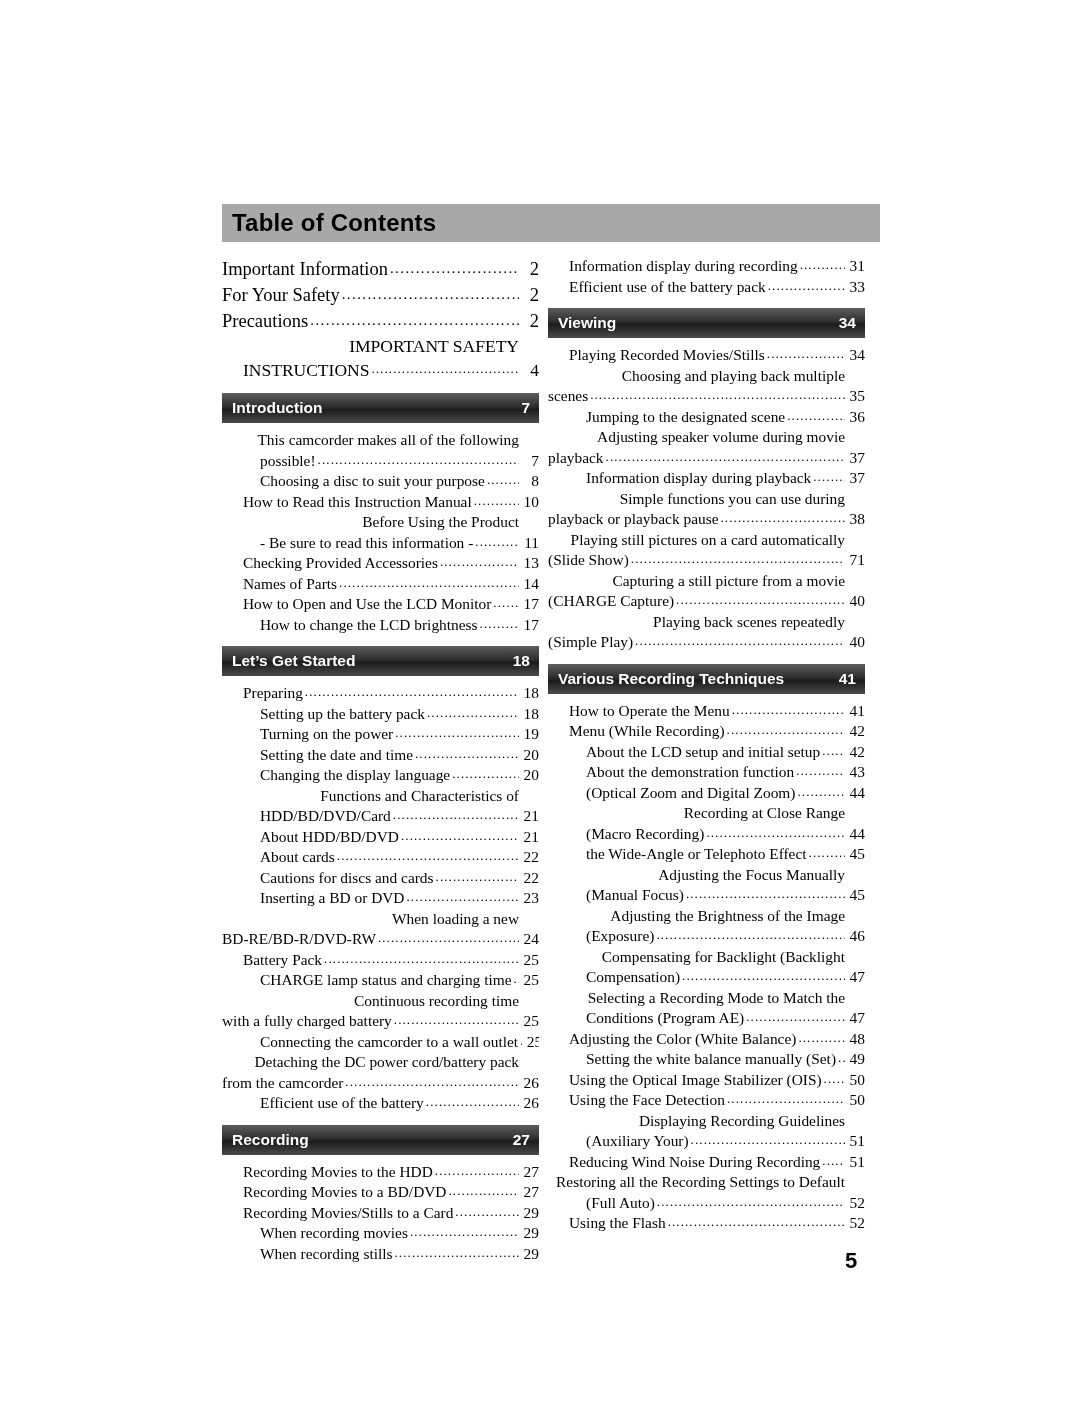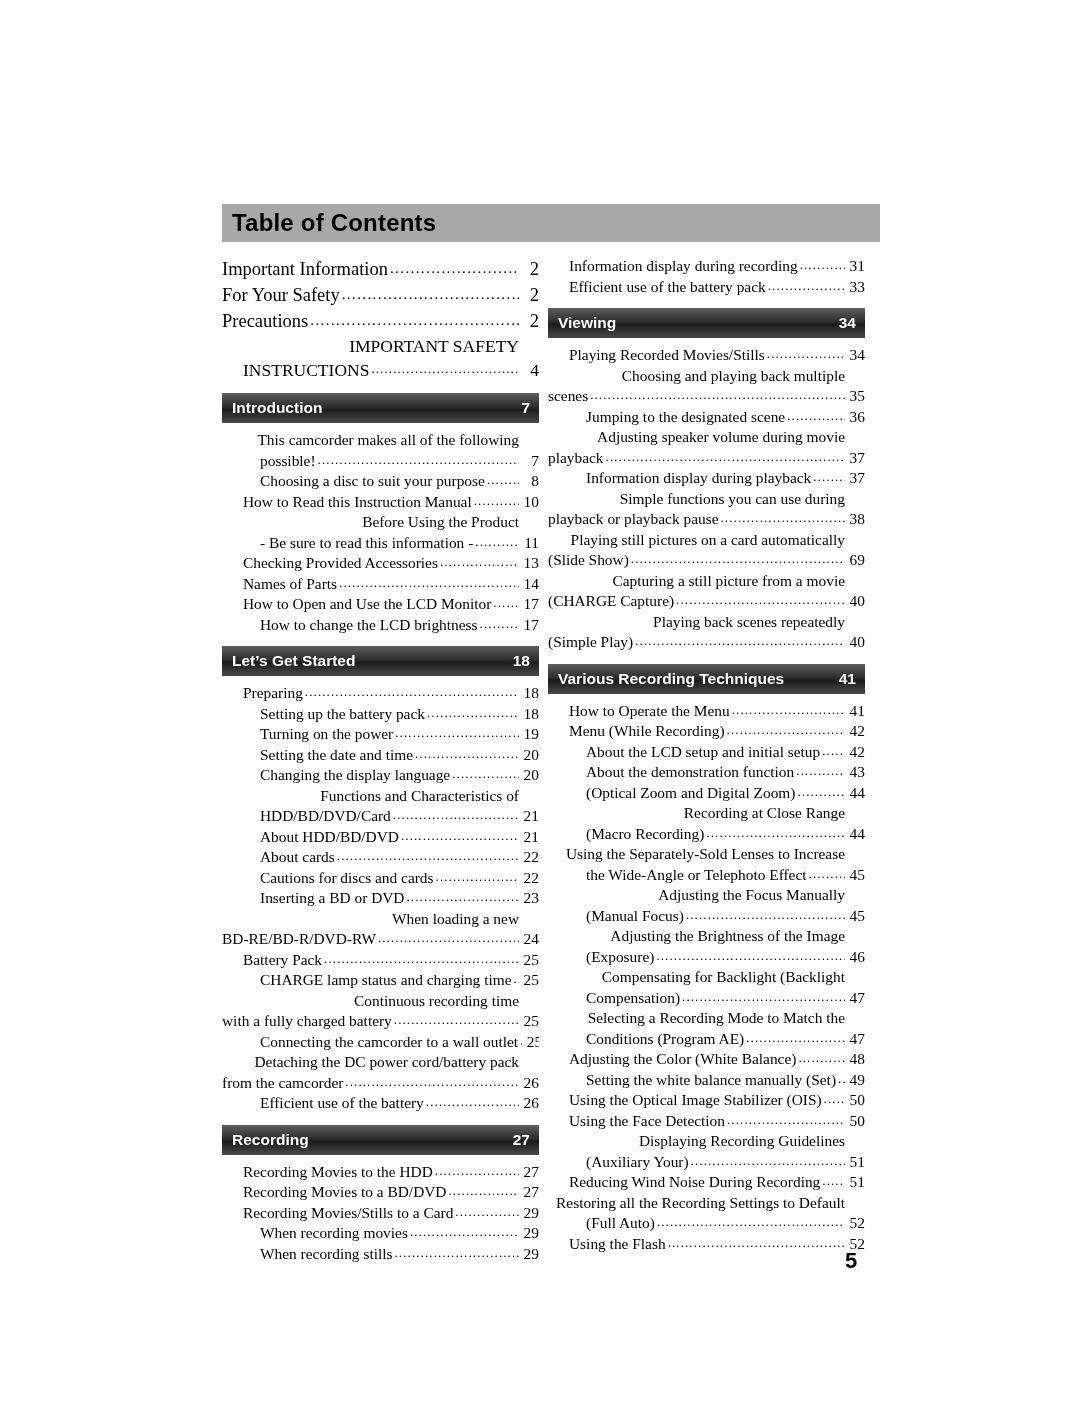--- a/index.html
+++ b/index.html
@@ -388,21 +388,21 @@
           <span class="dots">..........................................................................................</span>
           <span class="pg">38</span>
         </div>
         <div class="entry ind3 nodots">
           <span class="txt">Playing still pictures on a card automatically</span>
           <span class="pg"></span>
         </div>
         <div class="entry ind4">
           <span class="txt">(Slide Show)</span>
           <span class="dots">..........................................................................................</span>
-          <span class="pg">69</span>
+          <span class="pg">71</span>
         </div>
         <div class="entry ind3 nodots">
           <span class="txt">Capturing a still picture from a movie</span>
           <span class="pg"></span>
         </div>
         <div class="entry ind4">
           <span class="txt">(CHARGE Capture)</span>
           <span class="dots">..........................................................................................</span>
           <span class="pg">40</span>
         </div>
@@ -446,24 +446,20 @@
         </div>
         <div class="entry ind2 nodots">
           <span class="txt">Recording at Close Range</span>
           <span class="pg"></span>
         </div>
         <div class="entry ind3">
           <span class="txt">(Macro Recording)</span>
           <span class="dots">..........................................................................................</span>
           <span class="pg">44</span>
         </div>
-        <div class="entry ind2 nodots">
-          <span class="txt">Using the Separately-Sold Lenses to Increase</span>
-          <span class="pg"></span>
-        </div>
         <div class="entry ind3">
           <span class="txt">the Wide-Angle or Telephoto Effect</span>
           <span class="dots">..........................................................................................</span>
           <span class="pg">45</span>
         </div>
         <div class="entry ind2 nodots">
           <span class="txt">Adjusting the Focus Manually</span>
           <span class="pg"></span>
         </div>
         <div class="entry ind3">

